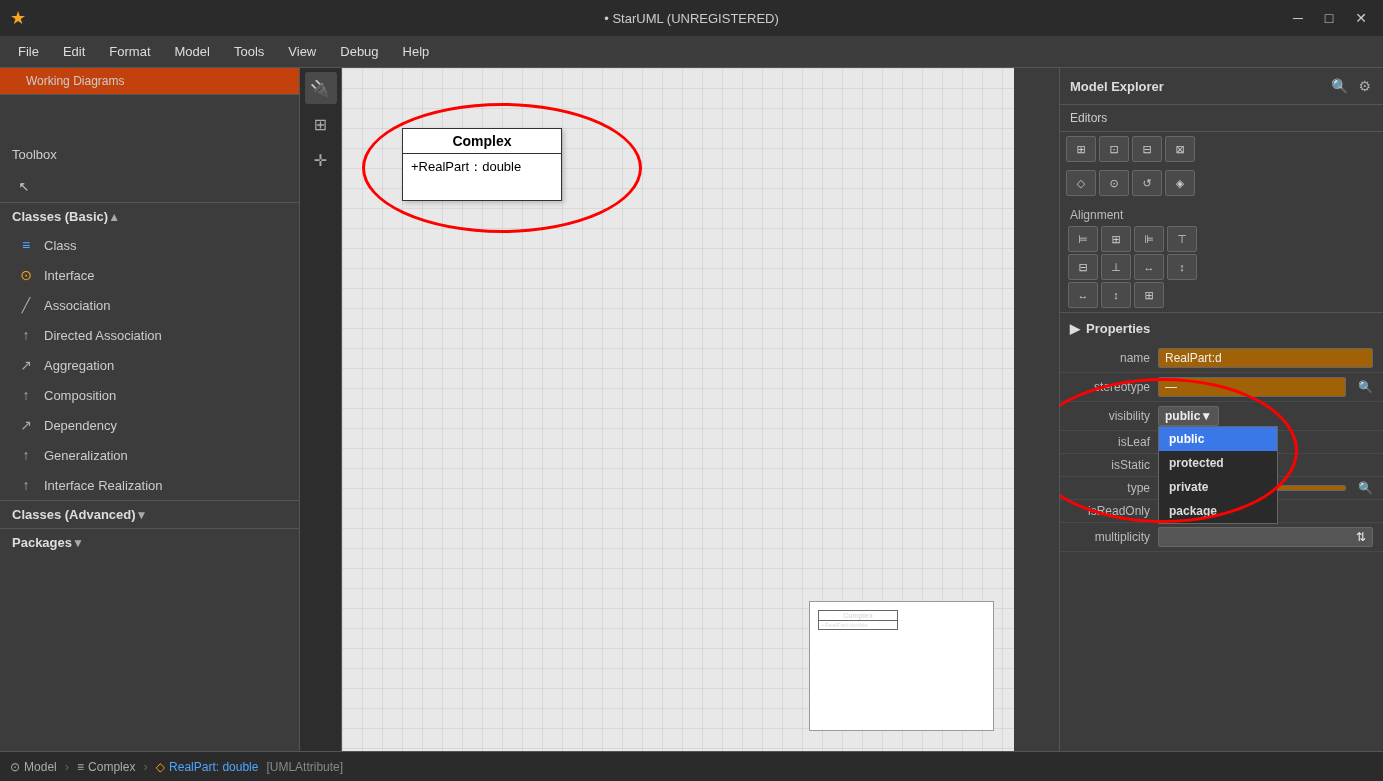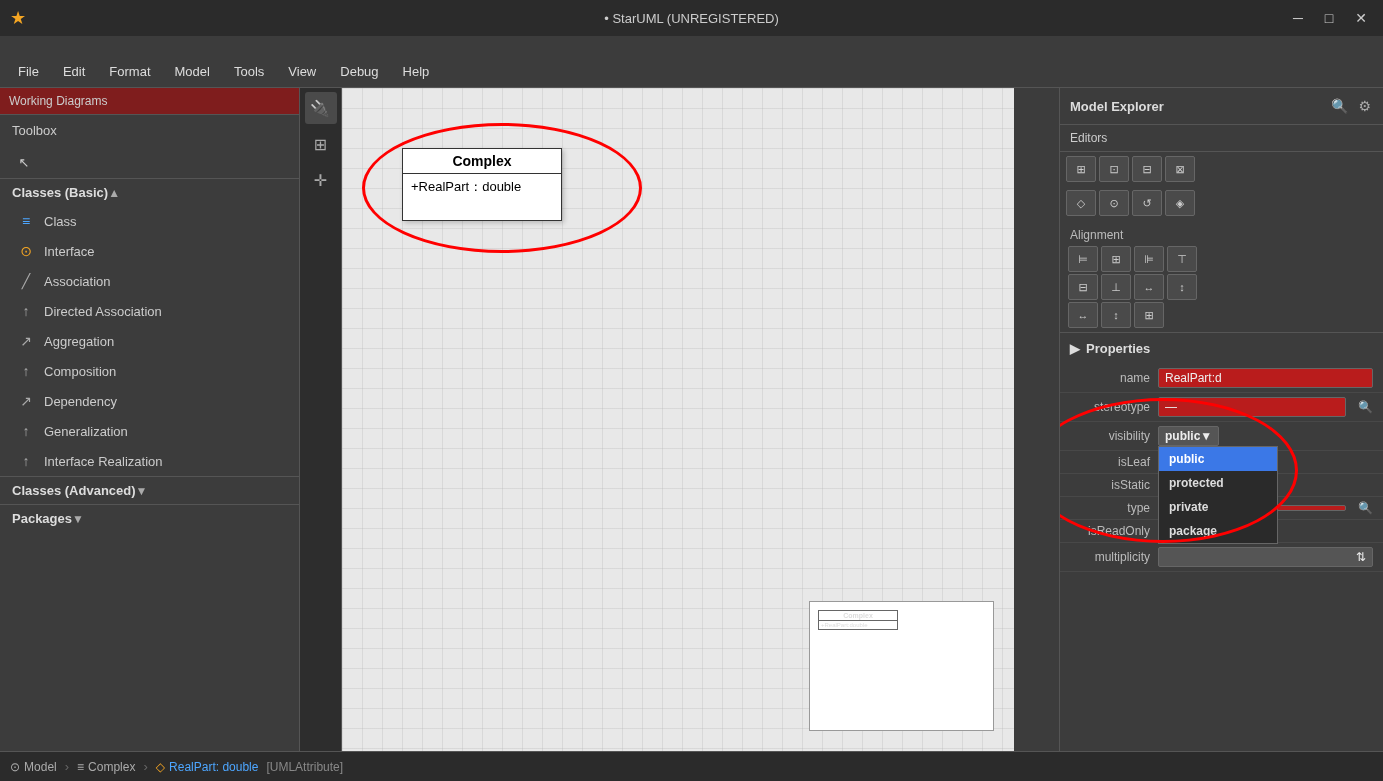--- a/index.html
+++ b/index.html
@@ -54,21 +54,20 @@
     
     .menu-bar {
       background: #3c3c3c;
       height: 32px;
       display: flex;
       align-items: center;
       padding: 0 8px;
       gap: 4px;
       flex-shrink: 0;
       border-bottom: 1px solid #555;
-      margin-top: 20px;
     }
     .menu-item {
       color: #ddd;
       padding: 4px 10px;
       cursor: pointer;
       border-radius: 3px;
       font-size: 13px;
     }
 
     
@@ -84,31 +83,32 @@
       background: #3c3c3c;
       border-right: 1px solid #555;
       display: flex;
       flex-direction: column;
       flex-shrink: 0;
       overflow-y: auto;
     }
 
     
     .section-header {
-      padding: 6px 9px;
+      padding: 6px 26px;
       color: #ccc;
       font-size: 12px;
       border-bottom: 1px solid #555;
-      background: #7f1d1d;
+      background: #c2410c;
     }
 
     .toolbox-label {
       padding: 8px 12px;
       color: #ccc;
       font-size: 13px;
+      margin-top: 44px;
     }
 
     .cursor-tool {
       display: flex;
       align-items: center;
       padding: 4px 12px;
     }
     .cursor-icon {
       width: 24px;
       height: 24px;
@@ -343,21 +343,21 @@
     }
     .prop-label {
       color: #bbb;
       font-size: 12px;
       width: 80px;
       flex-shrink: 0;
       text-align: right;
     }
     .prop-value {
       flex: 1;
-      background: #b91c1c;
+      background: #a16207;
       border: 1px solid #666;
       border-radius: 2px;
       padding: 2px 6px;
       color: #eee;
       font-size: 12px;
     }
     .prop-search {
       color: #aaa;
       font-size: 12px;
       margin-left: 4px;

